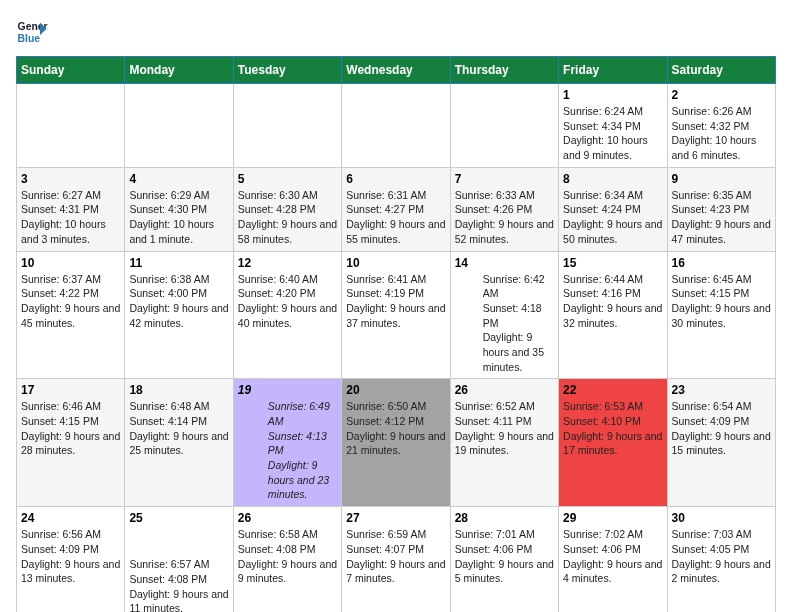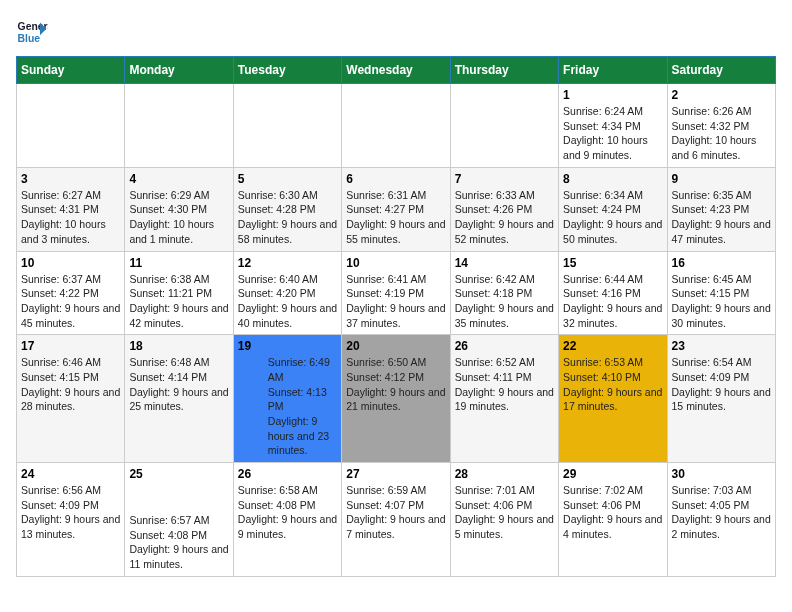--- a/index.html
+++ b/index.html
@@ -175,38 +175,38 @@
       <tr>
         <td>
           <span class="day-number">10</span>
           <div class="day-info" style="white-space: pre-line;">Sunrise: 6:37 AM
 Sunset: 4:22 PM
 Daylight: 9 hours and 45 minutes.</div>
         </td>
         <td>
           <span class="day-number">11</span>
           <div class="day-info" style="white-space: pre-line;">Sunrise: 6:38 AM
-Sunset: 11:21 PM
+Sunset: 4:00 PM
 Daylight: 9 hours and 42 minutes.</div>
         </td>
         <td>
           <span class="day-number">12</span>
           <div class="day-info" style="white-space: pre-line;">Sunrise: 6:40 AM
 Sunset: 4:20 PM
 Daylight: 9 hours and 40 minutes.</div>
         </td>
         <td>
           <span class="day-number">10</span>
           <div class="day-info" style="white-space: pre-line;">Sunrise: 6:41 AM
 Sunset: 4:19 PM
 Daylight: 9 hours and 37 minutes.</div>
         </td>
         <td>
           <span class="day-number">14</span>
-          <div class="day-info" style="white-space: pre-line;">Sunrise: 6:42 AM
+          <div class="day-info" style="white-space: pre-line; margin-left: 28px;">Sunrise: 6:42 AM
 Sunset: 4:18 PM
 Daylight: 9 hours and 35 minutes.</div>
         </td>
         <td>
           <span class="day-number">15</span>
           <div class="day-info" style="white-space: pre-line;">Sunrise: 6:44 AM
 Sunset: 4:16 PM
 Daylight: 9 hours and 32 minutes.</div>
         </td>
         <td>
@@ -222,39 +222,39 @@
           <div class="day-info" style="white-space: pre-line;">Sunrise: 6:46 AM
 Sunset: 4:15 PM
 Daylight: 9 hours and 28 minutes.</div>
         </td>
         <td style="background: rgb(245, 245, 245);">
           <span class="day-number">18</span>
           <div class="day-info" style="white-space: pre-line;">Sunrise: 6:48 AM
 Sunset: 4:14 PM
 Daylight: 9 hours and 25 minutes.</div>
         </td>
-        <td style="background: #3b82f6;">
+        <td style="background: #c4b5fd; font-style: italic;">
           <span class="day-number">19</span>
           <div class="day-info" style="white-space: pre-line; margin-left: 30px;">Sunrise: 6:49 AM
 Sunset: 4:13 PM
 Daylight: 9 hours and 23 minutes.</div>
         </td>
         <td style="background: #a3a3a3;">
           <span class="day-number">20</span>
           <div class="day-info" style="white-space: pre-line;">Sunrise: 6:50 AM
 Sunset: 4:12 PM
 Daylight: 9 hours and 21 minutes.</div>
         </td>
         <td style="background: rgb(245, 245, 245);">
           <span class="day-number">26</span>
           <div class="day-info" style="white-space: pre-line;">Sunrise: 6:52 AM
 Sunset: 4:11 PM
 Daylight: 9 hours and 19 minutes.</div>
         </td>
-        <td style="background: #eab308;">
+        <td style="background: #ef4444;">
           <span class="day-number">22</span>
           <div class="day-info" style="white-space: pre-line;">Sunrise: 6:53 AM
 Sunset: 4:10 PM
 Daylight: 9 hours and 17 minutes.</div>
         </td>
         <td style="background: rgb(245, 245, 245);">
           <span class="day-number">23</span>
           <div class="day-info" style="white-space: pre-line;">Sunrise: 6:54 AM
 Sunset: 4:09 PM
 Daylight: 9 hours and 15 minutes.</div>

